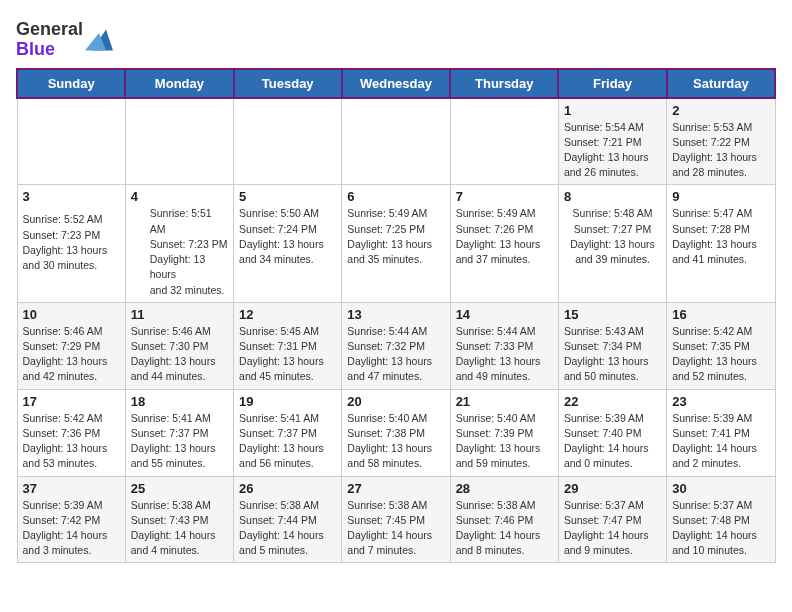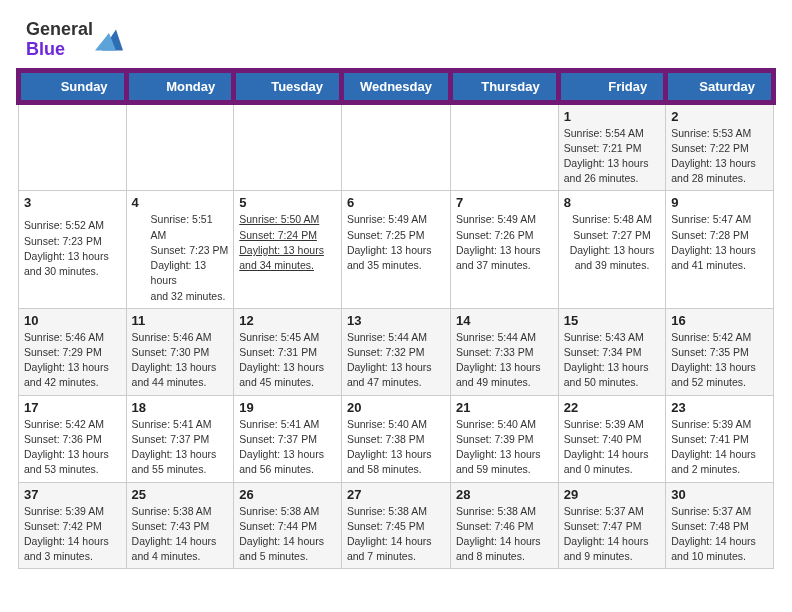--- a/index.html
+++ b/index.html
@@ -8,21 +8,20 @@
       background: #fff;
       width: 792px;
       min-height: 612px;
       padding: 16px;
     }
     .header-area {
       display: flex;
       align-items: flex-start;
       justify-content: space-between;
       margin-bottom: 8px;
-      margin-left: 10px;
     }
     .logo {
       display: flex;
       align-items: center;
       margin-top: 4px;
     }
     .logo-text {
       font-size: 18px;
       font-weight: bold;
       line-height: 1.1;
@@ -49,24 +48,24 @@
     }
     .calendar {
       width: 100%;
       border-collapse: collapse;
       font-size: 11px;
     }
     .calendar thead th {
       background-color: #2e6db4;
       color: #fff;
       padding: 6px 16px;
-      text-align: right;
+      text-align: center;
       font-size: 13px;
       font-weight: bold;
-      border: 5px solid #701a75;
+      border: 2px solid #701a75;
     }
     .calendar tbody td {
       border: 1px solid #ccc;
       vertical-align: top;
       padding: 4px 5px;
       width: 108px;
       min-height: 70px;
       background: #fff;
     }
     .calendar tbody tr:nth-child(odd) td {
@@ -153,21 +152,21 @@
         </td>
         <td>
           <span class="day-num">4</span>
           <div class="day-info" style="white-space: pre-line; margin-left: 19px;">Sunrise: 5:51 AM
 Sunset: 7:23 PM
 Daylight: 13 hours
 and 32 minutes.</div>
         </td>
         <td>
           <span class="day-num">5</span>
-          <div class="day-info" style="white-space: pre-line; text-decoration: underline;">Sunrise: 5:50 AM
+          <div class="day-info" style="white-space: pre-line;">Sunrise: 5:50 AM
 Sunset: 7:24 PM
 Daylight: 13 hours
 and 34 minutes.</div>
         </td>
         <td>
           <span class="day-num">6</span>
           <div class="day-info" style="white-space: pre-line;">Sunrise: 5:49 AM
 Sunset: 7:25 PM
 Daylight: 13 hours
 and 35 minutes.</div>

